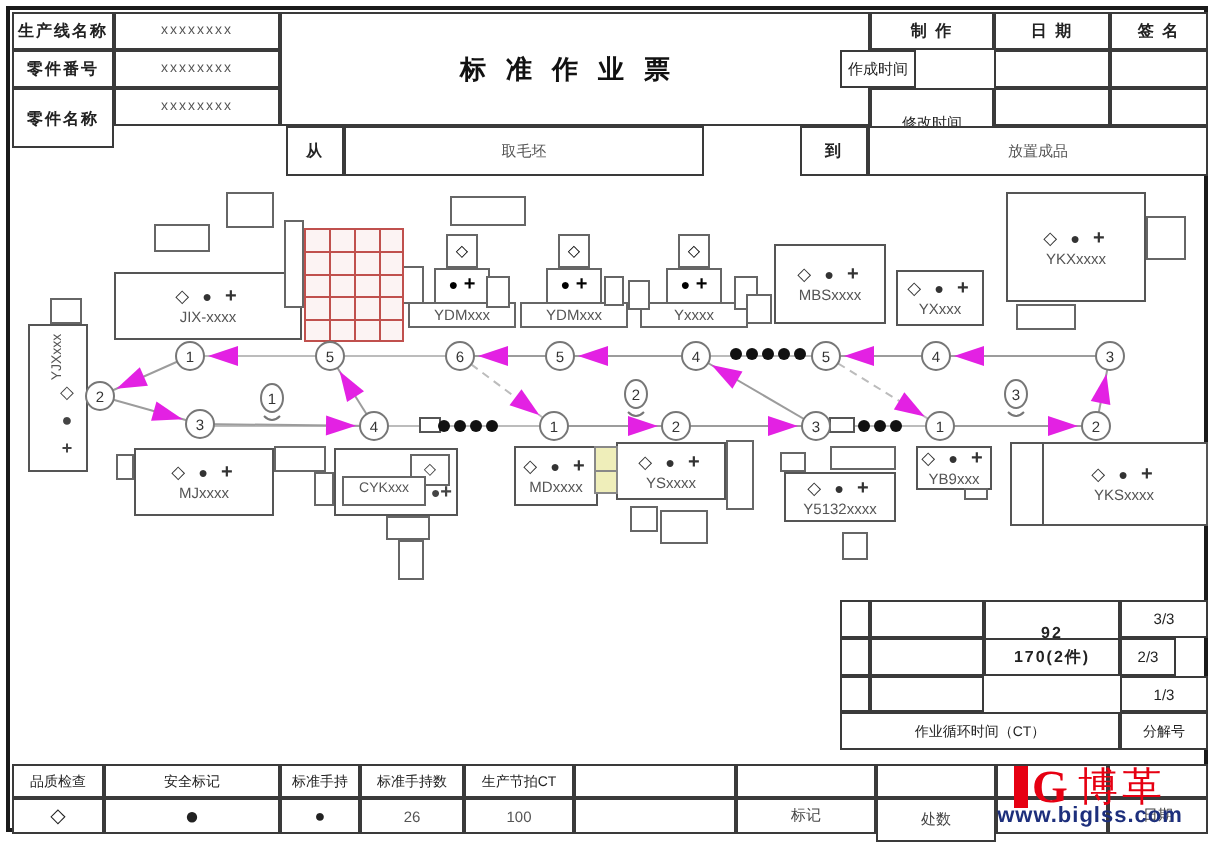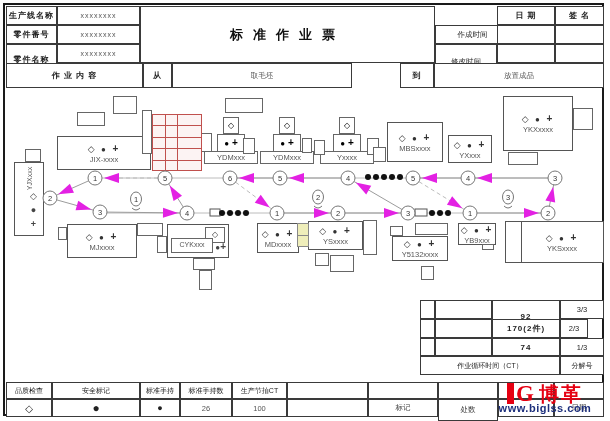--- a/index.html
+++ b/index.html
@@ -30,30 +30,30 @@
 
   <div class="cell lbl" style="left:6px;top:6px;width:51px;height:19px">生产线名称</div>
   <div class="cell val" style="left:57px;top:6px;width:83px;height:19px">xxxxxxxx</div>
   <div class="cell lbl" style="left:6px;top:25px;width:51px;height:19px">零件番号</div>
   <div class="cell val" style="left:57px;top:25px;width:83px;height:19px">xxxxxxxx</div>
   <div class="cell lbl" style="left:6px;top:44px;width:51px;height:30px">零件名称</div>
   <div class="cell val" style="left:57px;top:44px;width:83px;height:19px">xxxxxxxx</div>
 
   <div class="cell title" style="left:140px;top:6px;width:295px;height:57px">标准作业票</div>
 
+  <div class="cell lbl" style="left:435px;top:6px;width:62px;height:19px">制 作</div>
   <div class="cell lbl" style="left:497px;top:6px;width:58px;height:19px">日 期</div>
   <div class="cell lbl" style="left:555px;top:6px;width:49px;height:19px">签 名</div>
-  <div class="cell sm" style="left:435px;top:25px;width:75px;height:19px">作成时间</div>
+  <div class="cell sm" style="left:420px;top:25px;width:38px;height:19px">作成时间</div>
   <div class="cell" style="left:497px;top:25px;width:58px;height:19px"></div>
   <div class="cell" style="left:555px;top:25px;width:49px;height:19px"></div>
   <div class="cell sm" style="left:435px;top:44px;width:62px;height:35px">修改时间</div>
   <div class="cell" style="left:497px;top:44px;width:58px;height:19px"></div>
   <div class="cell" style="left:555px;top:44px;width:49px;height:19px"></div>
 
-  <div class="cell lbl" style="left:6px;top:63px;width:137px;height:25px">作 业 内 容</div>
   <div class="cell lbl" style="left:143px;top:63px;width:29px;height:25px">从</div>
   <div class="cell sm" style="left:172px;top:63px;width:180px;height:25px;color:#555">取毛坯</div>
   <div class="cell lbl" style="left:400px;top:63px;width:34px;height:25px">到</div>
   <div class="cell sm" style="left:434px;top:63px;width:170px;height:25px;color:#555">放置成品</div>
 
   <div class="abs" style="left:0;top:0;width:610px;height:421px" id="diagram">
       <div class="abs mbox" style="left: 14px; top: 162px; width: 30px; height: 74px; display: block;">
         <div style="position:absolute;left:-21px;top:12px;width:70px;text-align:center;transform:rotate(-90deg);font-size:7px;color:#555">YJXxxx</div>
         <div style="position:absolute;left:9px;right:0;top:26px;font-size:9px;line-height:14px;text-align:center"><span>◇</span><br><span>●</span><br><b>+</b></div>
       </div>
@@ -241,21 +241,20 @@
   <div class="cell" style="left:420px;top:300px;width:15px;height:19px"></div>
   <div class="cell" style="left:435px;top:300px;width:57px;height:19px"></div>
   <div class="cell lbl" style="left:492px;top:300px;width:68px;height:33px">92</div>
   <div class="cell sm" style="left:560px;top:300px;width:44px;height:19px">3/3</div>
   <div class="cell" style="left:420px;top:319px;width:15px;height:19px"></div>
   <div class="cell" style="left:435px;top:319px;width:57px;height:19px"></div>
   <div class="cell lbl" style="left:492px;top:319px;width:68px;height:19px">170(2件)</div>
   <div class="cell sm" style="left:560px;top:319px;width:28px;height:19px">2/3</div>
   <div class="cell" style="left:420px;top:338px;width:15px;height:18px"></div>
   <div class="cell" style="left:435px;top:338px;width:57px;height:18px"></div>
-  <div class="cell lbl" style="left:492px;top:338px;width:68px;height:18px">74</div>
   <div class="cell sm" style="left:560px;top:338px;width:44px;height:18px">1/3</div>
   <div class="cell" style="left:420px;top:356px;width:140px;height:19px;font-size:7px">作业循环时间（CT）</div>
   <div class="cell" style="left:560px;top:356px;width:44px;height:19px;font-size:7px">分解号</div>
 
   <div class="cell" style="left:6px;top:382px;width:46px;height:17px;font-size:7px">品质检查</div>
   <div class="cell" style="left:52px;top:382px;width:88px;height:17px;font-size:7px">安全标记</div>
   <div class="cell" style="left:140px;top:382px;width:40px;height:17px;font-size:7px">标准手持</div>
   <div class="cell" style="left:180px;top:382px;width:52px;height:17px;font-size:7px">标准手持数</div>
   <div class="cell" style="left:232px;top:382px;width:55px;height:17px;font-size:7px">生产节拍CT</div>
   <div class="cell" style="left:6px;top:399px;width:46px;height:18px;font-size:10px">◇</div>
@@ -272,17 +271,17 @@
   <div class="cell" style="left:554px;top:382px;width:50px;height:17px"></div>
   <div class="cell sm" style="left:368px;top:399px;width:70px;height:18px;color:#444">标记</div>
   <div class="cell sm" style="left:438px;top:399px;width:60px;height:22px;color:#444">处数</div>
   <div class="cell" style="left:498px;top:399px;width:56px;height:18px"></div>
   <div class="cell sm" style="left:554px;top:399px;width:50px;height:18px;color:#444">日期</div>
 
   <div class="logo" style="left:483px;top:376px;width:124px;height:44px">
     <div style="display:flex;align-items:center;line-height:1">
       <span style="display:inline-block;width:7px;height:21px;background:#e60012;margin-right:2px"></span>
       <span style="font-size:23px;font-weight:bold;color:#e60012;font-family:'Liberation Serif',serif">G</span>
-      <span style="font-size:20px;font-weight:bold;color:#e60012;margin-left:5px;letter-spacing:2px">博革</span>
+      <span style="font-size:20px;font-weight:normal;color:#e60012;margin-left:5px;letter-spacing:2px">博革</span>
     </div>
     <div style="font-size:11px;font-weight:bold;color:#1d2f7c;margin-top:-3px;letter-spacing:0.5px">www.biglss.com</div>
   </div>
 </div>
 
 </body></html>

